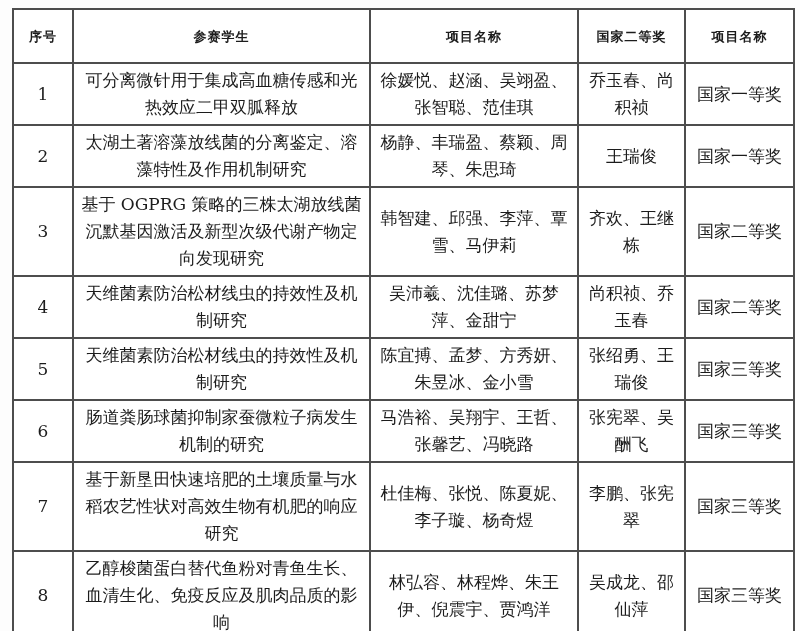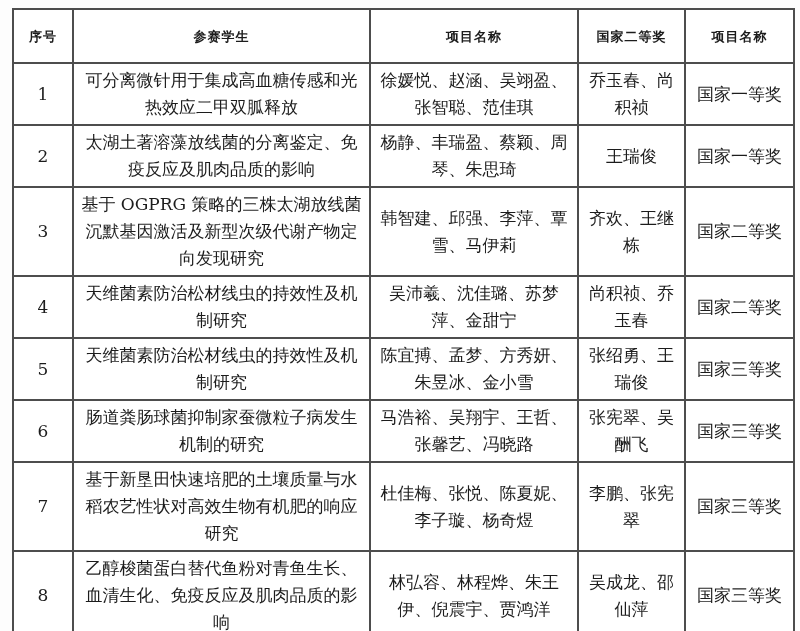--- a/index.html
+++ b/index.html
@@ -76,21 +76,21 @@
     <tbody id="table-body">
         <tr class="r2">
           <td class="cell-index">1</td>
           <td class="cell-project">可分离微针用于集成高血糖传感和光热效应二甲双胍释放</td>
           <td class="cell-students">徐媛悦、赵涵、吴翊盈、张智聪、范佳琪</td>
           <td class="cell-teachers">乔玉春、尚积祯</td>
           <td class="cell-award">国家一等奖</td>
         </tr>
         <tr class="r2">
           <td class="cell-index">2</td>
-          <td class="cell-project">太湖土著溶藻放线菌的分离鉴定、免疫反应及肌肉品质的影响</td>
+          <td class="cell-project">太湖土著溶藻放线菌的分离鉴定、溶藻特性及作用机制研究</td>
           <td class="cell-students">杨静、丰瑞盈、蔡颖、周琴、朱思琦</td>
           <td class="cell-teachers">王瑞俊</td>
           <td class="cell-award">国家一等奖</td>
         </tr>
         <tr class="r3">
           <td class="cell-index">3</td>
           <td class="cell-project">基于 OGPRG 策略的三株太湖放线菌沉默基因激活及新型次级代谢产物定向发现研究</td>
           <td class="cell-students">韩智建、邱强、李萍、覃雪、马伊莉</td>
           <td class="cell-teachers">齐欢、王继栋</td>
           <td class="cell-award">国家二等奖</td>

